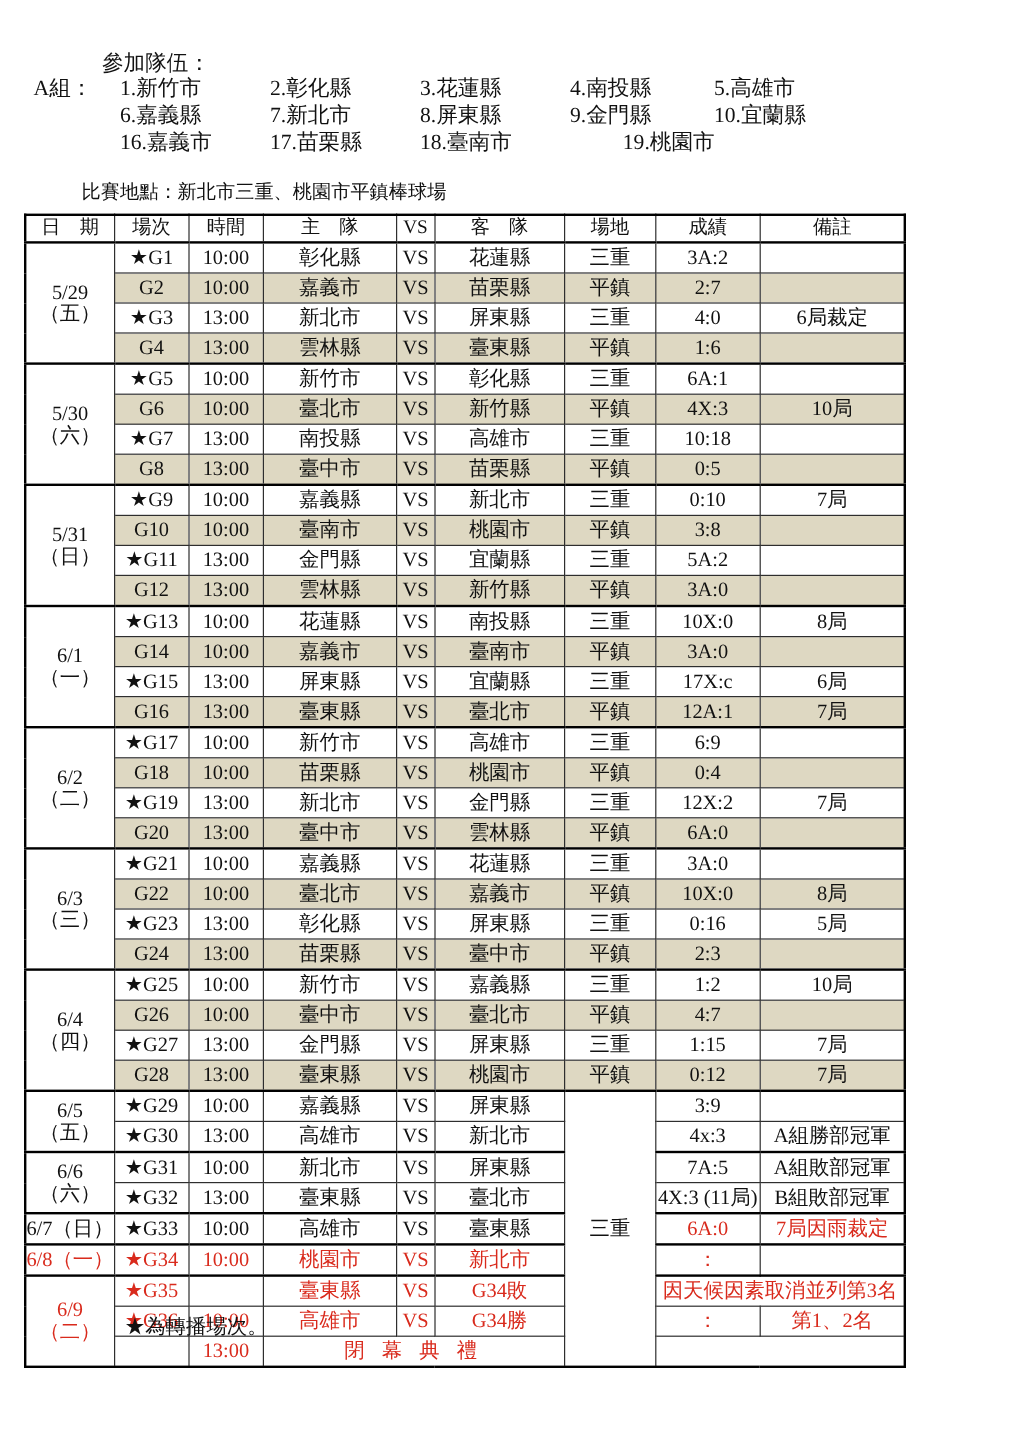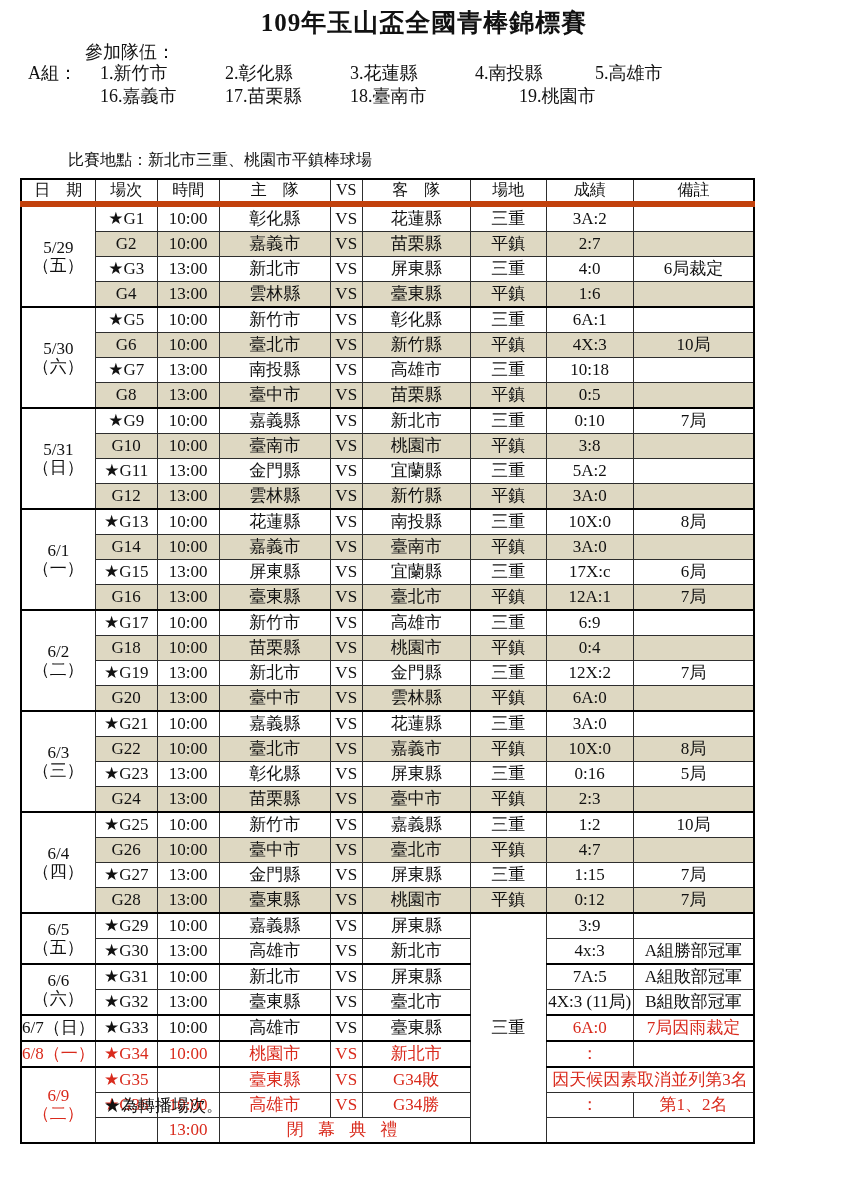--- a/index.html
+++ b/index.html
@@ -11,51 +11,57 @@
   .teams{position:absolute;top:61px;left:0;width:726px;}
   .team-row{position:relative;height:22.5px;}
   .glabel{position:absolute;left:28px;top:0;font-size:18px;}
   .team-item{position:absolute;top:0;font-size:18px;white-space:nowrap;}
   .venue-note{position:absolute;top:150px;left:68px;font-size:16px;}
   table.sched{position:absolute;top:178px;left:20px;border-collapse:collapse;
               table-layout:fixed;border:2px solid #000;}
   table.sched td{border:1px solid #2e2e2e;padding:0;height:24px;text-align:center;
                  font-size:17px;line-height:1.05;white-space:nowrap;overflow:hidden;
                  vertical-align:middle;}
-  tr.thead td{height:21px;font-size:16px;border-bottom:6px solid #c2410c;}
+  tr.thead td{height:21px;font-size:16px;border-bottom:1px solid #c2410c;}
   td.h-left{text-align:left;padding-left:6px;}
   tr.group-top td{border-top:2px solid #000;}
   tr.shaded td{background:#ded8c2;}
   .red{color:#d92a1c;}
   td.c-no{font-size:16px;}
   td.c-time{font-size:16px;margin-top:24px;}
   td.c-vs{font-size:15px;}
   td.c-note{font-size:15px;}
   td.note-small{font-size:13px;}
   td.score-small{font-size:13.5px;}
   td.c-date{font-size:17px;}
   td.d-inline{font-size:13px;}
   td.c-ceremony{letter-spacing:5px;}
   td.c-venue-merged{vertical-align:middle;}
   .footer-note{position:absolute;top:1094px;left:104px;font-size:17px;}
 </style>
 </head>
 <body>
 
 <div class="page">
-  <div class="title">109年玉山盃全國青棒錦標賽</div>
   <div class="participants">參加隊伍：</div>
   <div class="teams" id="teams">
       <div class="team-row">
         <span class="glabel">A組：</span>
         <span class="team-item" style="left: 100px;">1.新竹市</span>
         <span class="team-item" style="left: 225px;">2.彰化縣</span>
         <span class="team-item" style="left: 350px;">3.花蓮縣</span>
         <span class="team-item" style="left: 475px;">4.南投縣</span>
         <span class="team-item" style="left: 595px;">5.高雄市</span>
+      </div>
+      <div class="team-row">
+        <span class="team-item" style="left: 100px;">6.嘉義縣</span>
+        <span class="team-item" style="left: 225px;">7.新北市</span>
+        <span class="team-item" style="left: 350px;">8.屏東縣</span>
+        <span class="team-item" style="left: 475px;">9.金門縣</span>
+        <span class="team-item" style="left: 595px;">10.宜蘭縣</span>
       </div>
       <div class="team-row">
         <span class="team-item" style="left: 100px;">16.嘉義市</span>
         <span class="team-item" style="left: 225px;">17.苗栗縣</span>
         <span class="team-item" style="left: 350px;">18.臺南市</span>
         <span class="team-item" style="left: 475px; margin-left: 44px;">19.桃園市</span>
       </div>
     </div>
   <div class="venue-note">比賽地點：新北市三重、桃園市平鎮棒球場</div>
   <table class="sched" id="sched">

